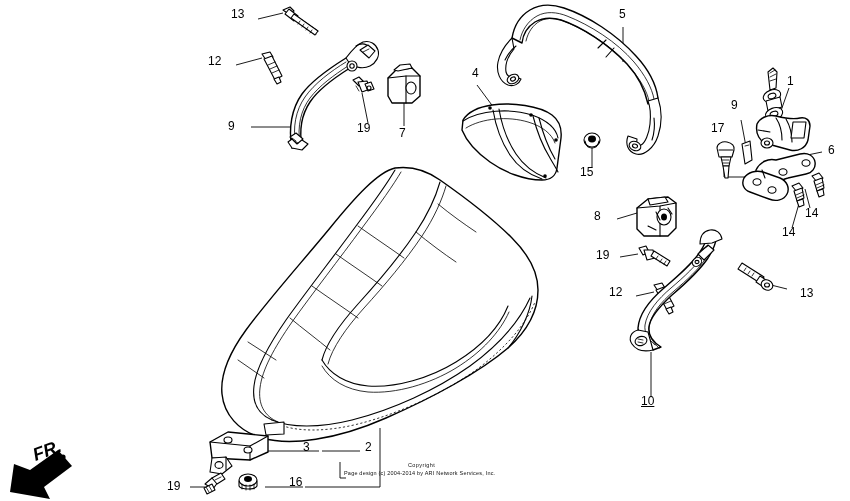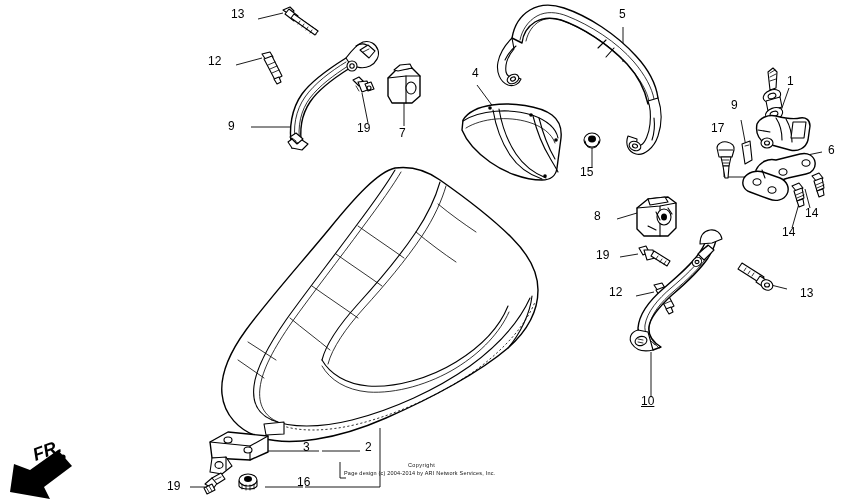--- a/index.html
+++ b/index.html
@@ -426,21 +426,21 @@
   <div class="lbl" style="left:228px;top:120px;">9</div>
   <div class="lbl" style="left:641px;top:395px;text-decoration:underline;">10</div>
   <div class="lbl" style="left:731px;top:99px;">9</div>
   <div class="lbl" style="left:208px;top:55px;">12</div>
   <div class="lbl" style="left:609px;top:286px;">12</div>
   <div class="lbl" style="left:231px;top:8px;">13</div>
   <div class="lbl" style="left:800px;top:287px;">13</div>
   <div class="lbl" style="left:805px;top:207px;">14</div>
   <div class="lbl" style="left:782px;top:226px;">14</div>
   <div class="lbl" style="left:580px;top:166px;">15</div>
-  <div class="lbl" style="left:297px;top:476px;">16</div>
+  <div class="lbl" style="left:289px;top:476px;">16</div>
   <div class="lbl" style="left:711px;top:122px;">17</div>
   <div class="lbl" style="left:167px;top:480px;">19</div>
   <div class="lbl" style="left:357px;top:122px;">19</div>
   <div class="lbl" style="left:596px;top:249px;">19</div>
 
   <div id="fr-text">FR.</div>
 
   <div class="copy" id="copy-title">Copyright</div>
   <div class="copy" id="copy-line">Page design (c) 2004-2014 by ARI Network Services, Inc.</div>
 

